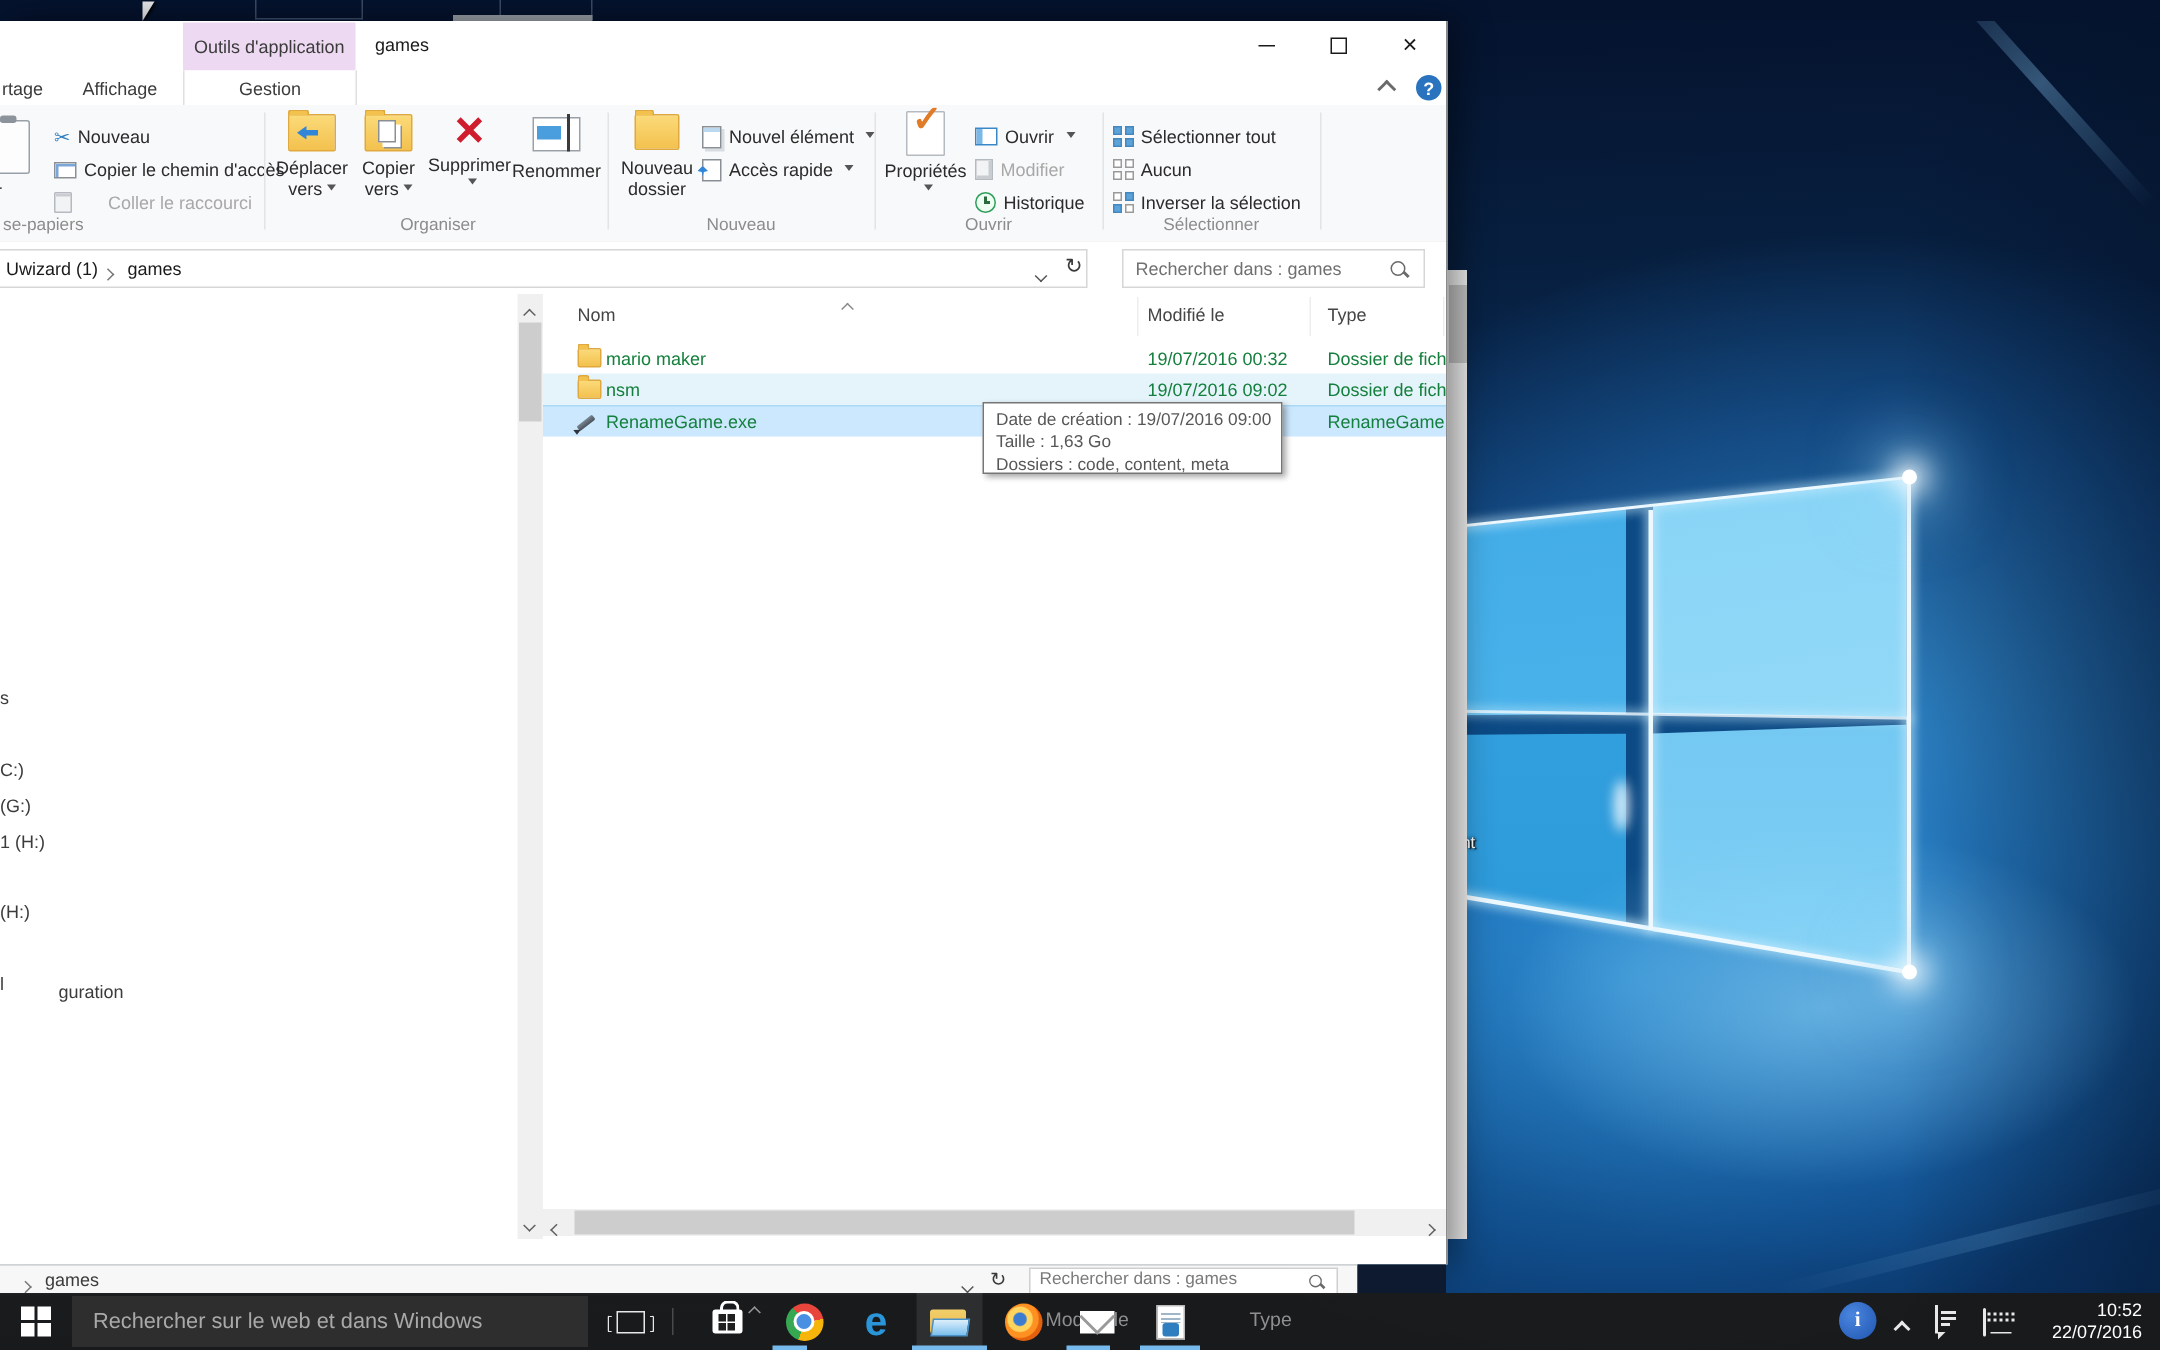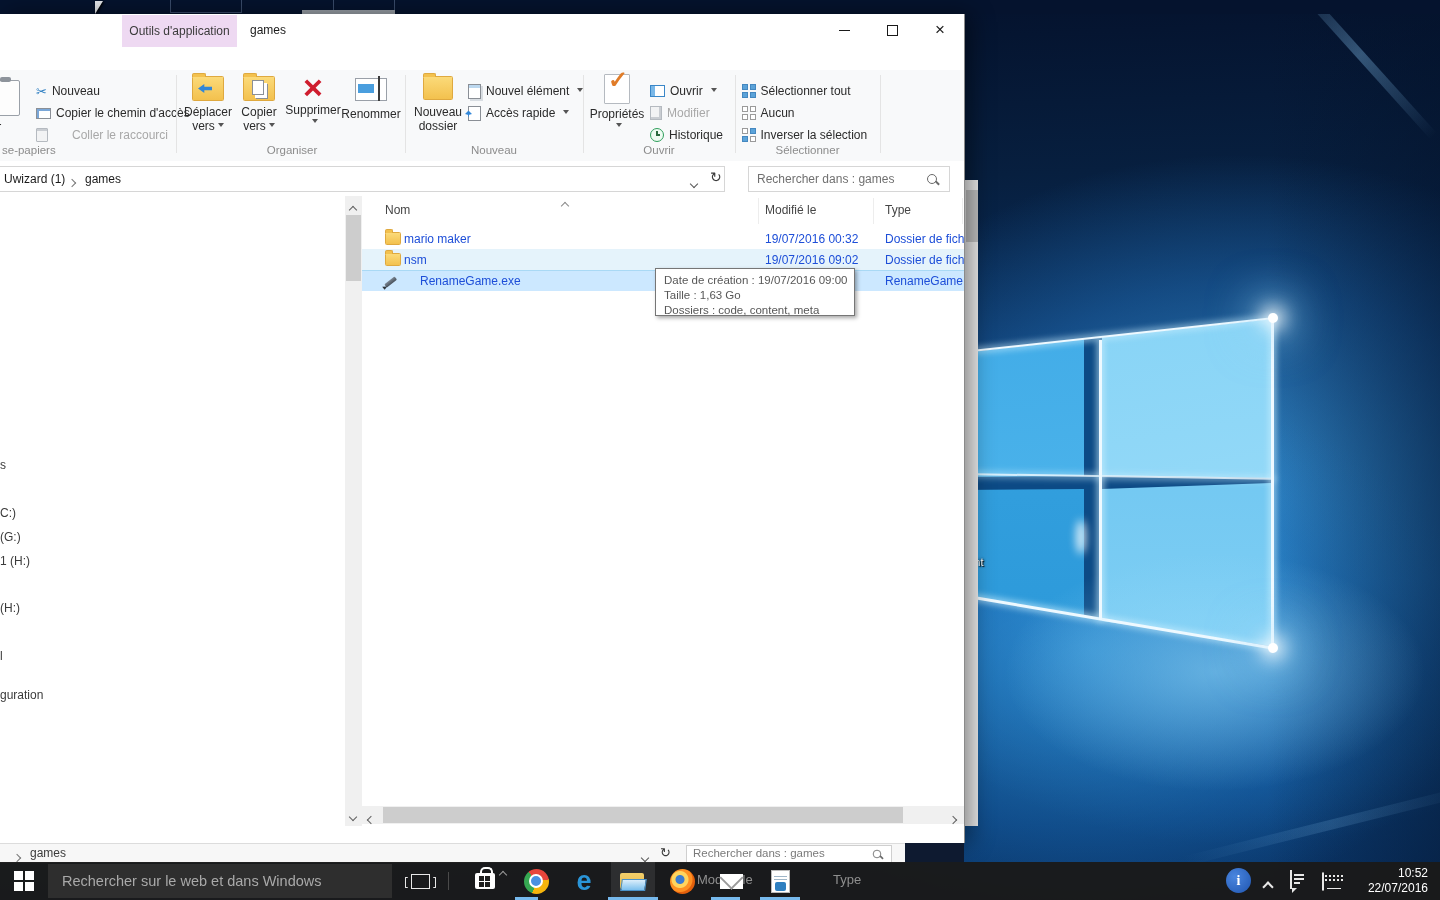--- a/index.html
+++ b/index.html
@@ -60,21 +60,21 @@
   .addr-box{position:absolute;left:-10px;top:5px;width:733px;height:24px;border:1px solid #d6d6d6;background:#fff;}
   .search-box{position:absolute;top:5px;height:24px;border:1px solid #d6d6d6;background:#fff;color:#707070;}
   .mag{display:inline-block;position:relative;width:8px;height:8px;border:1.5px solid #6a6a6a;border-radius:50%;}
   .mag::after{content:"";position:absolute;left:7px;top:7px;width:5px;height:1.5px;background:#6a6a6a;transform:rotate(45deg);}
   .content{position:absolute;left:0;top:182px;width:964px;height:630px;background:#fff;}
   .nav-frag{position:absolute;left:0;color:#3b3b3b;font-size:12px;}
   .sb{background:#f0f0f0;}
   .sb-thumb{background:#cdcdcd;}
   .hdr{color:#454545;font-size:12px;}
   .colsep{position:absolute;top:2px;height:26px;width:1px;background:#ededed;}
-  .frow{position:absolute;left:0;width:602px;height:21px;display:flex;align-items:center;font-size:12px;color:#1d4ed8;}
+  .frow{position:absolute;left:0;width:602px;height:21px;display:flex;align-items:center;font-size:12px;color:#15803d;}
   .pencil{display:inline-block;position:relative;width:14px;height:14px;}
   .pencil::before{content:"";position:absolute;left:0;top:6px;width:13px;height:3.5px;background:linear-gradient(#7c8793,#49525c);transform:rotate(-38deg);border-radius:1px;}
   .pencil::after{content:"";position:absolute;left:-1px;top:11px;width:0;height:0;border-left:4px solid #2f353b;border-top:3px solid transparent;border-bottom:1px solid transparent;transform:rotate(-38deg);}
   .tooltip{position:absolute;background:#fff;border:1px solid #767676;box-shadow:2px 2px 4px rgba(0,0,0,.35);
     font-size:11.5px;color:#575757;line-height:15px;padding:4px 8px;z-index:5;}
   .statusbar{position:absolute;left:0;top:812px;width:964px;height:17px;background:#fff;border-top:1px solid #ececec;}
   .viewbtn{position:absolute;top:0;width:21px;height:16px;display:flex;align-items:center;justify-content:center;}
 
   
   .sliver{position:absolute;left:964px;top:180px;width:13px;height:646px;background:#efefef;border-left:1px solid #c9c9c9;}
@@ -165,20 +165,29 @@
           <span class="abs" style="width:11px;height:1px;background:#1a1a1a;"></span>
         </div>
       <div class="cap-btn" style="left:868px;">
           <span class="abs" style="width:9px;height:9px;border:1px solid #1a1a1a;"></span>
         </div>
       <div class="cap-btn" style="left:916px;font-size:17px;">
           <span>×</span>
         </div>
     </div>
 
+    <div class="tabrow">
+      <div class="tab txt" style="left:-2px;width:34px;">rtage</div>
+      <div class="tab txt" style="left:44px;width:72px;">Affichage</div>
+      <div class="tab tab-gestion txt" style="left:122px;width:114px;">Gestion</div>
+      <div class="abs" style="left:920px;top:6px;"><span class="chev chev-up" style="border-color:#6a6a6a;"></span></div>
+      <div class="abs" style="left:944px;top:3px;width:17px;height:17px;border-radius:50%;background:#2a74bf;color:#fff;display:flex;align-items:center;justify-content:center;font-size:12px;font-weight:bold;">
+        <span>?</span>
+      </div>
+    </div>
 
     <div class="ribbon">
 
       <div class="abs" style="left:-14px;top:8px;width:38px;height:58px;">
         <span class="abs" style="left:6px;top:2px;width:26px;height:34px;background:#fdfdfd;border:1.5px solid #9aa0a8;border-radius:2px;"></span>
         <span class="abs" style="left:14px;top:-1px;width:11px;height:5px;background:#8d939b;border-radius:2px;"></span>
         <span class="abs txt" style="left:2px;top:42px;">ler</span>
       </div>
       <div class="rbtn" style="left:36px;top:12px;">
         <span style="color:#2e7fc2;font-size:13px;">✂</span>
@@ -319,21 +328,21 @@
 
     <div class="content">
 
       <div class="abs" style="left:0;top:0;width:345px;height:630px;background:#fff;">
         <span class="nav-frag txt" style="top:262px;">s</span>
         <span class="nav-frag txt" style="top:310px;">C:)</span>
         <span class="nav-frag txt" style="top:334px;">(G:)</span>
         <span class="nav-frag txt" style="top:358px;">1 (H:)</span>
         <span class="nav-frag txt" style="top:405px;">(H:)</span>
         <span class="nav-frag txt" style="top:453px;">l</span>
-        <span class="nav-frag txt" style="top:492px;">guration</span>
+        <span class="nav-frag txt" style="top:458px;padding-left:39px;">guration</span>
       </div>
 
       <div class="abs sb" style="left:345px;top:0;width:17px;height:630px;">
         <div class="abs" style="left:5px;top:6px;"><span class="chev chev-up" style="width:5px;height:5px;border-width:1.5px;border-color:#606060;"></span></div>
         <div class="abs sb-thumb" style="left:1px;top:19px;width:15px;height:66px;"></div>
         <div class="abs" style="left:5px;top:613px;"><span class="chev chev-dn" style="width:5px;height:5px;border-width:1.5px;border-color:#606060;"></span></div>
       </div>
 
       <div class="abs" style="left:362px;top:0;width:602px;height:630px;overflow:hidden;">
         <div class="abs hdr txt" style="left:23px;top:7px;">Nom</div>
@@ -353,21 +362,21 @@
 
         <div class="frow" style="top:53px;background:#e5f3fb;">
           <span class="fold" style="left:23px;position:absolute;width:14px;height:11px;"></span>
           <span class="abs txt" style="left:42px;">nsm</span>
           <span class="abs txt" style="left:403px;">19/07/2016 09:02</span>
           <span class="abs txt" style="left:523px;">Dossier de fichi</span>
         </div>
 
         <div class="frow" style="top:74px;background:#cce8ff;border-top:1px solid #a9d9f5;height:20px;">
           <span class="pencil" style="position:absolute;left:22px;top:3px;"></span>
-          <span class="abs txt" style="left:42px;margin-left:16px;">RenameGame.exe</span>
+          <span class="abs txt" style="left:42px;">RenameGame.exe</span>
           <span class="abs txt" style="left:523px;">RenameGame</span>
         </div>
       </div>
 
       <div class="tooltip" style="left:655px;top:72px;width:182px;height:38px;">
         <div class="txt">Date de création : 19/07/2016 09:00</div>
         <div class="txt">Taille : 1,63 Go</div>
         <div class="txt">Dossiers : code, content, meta</div>
       </div>
 

